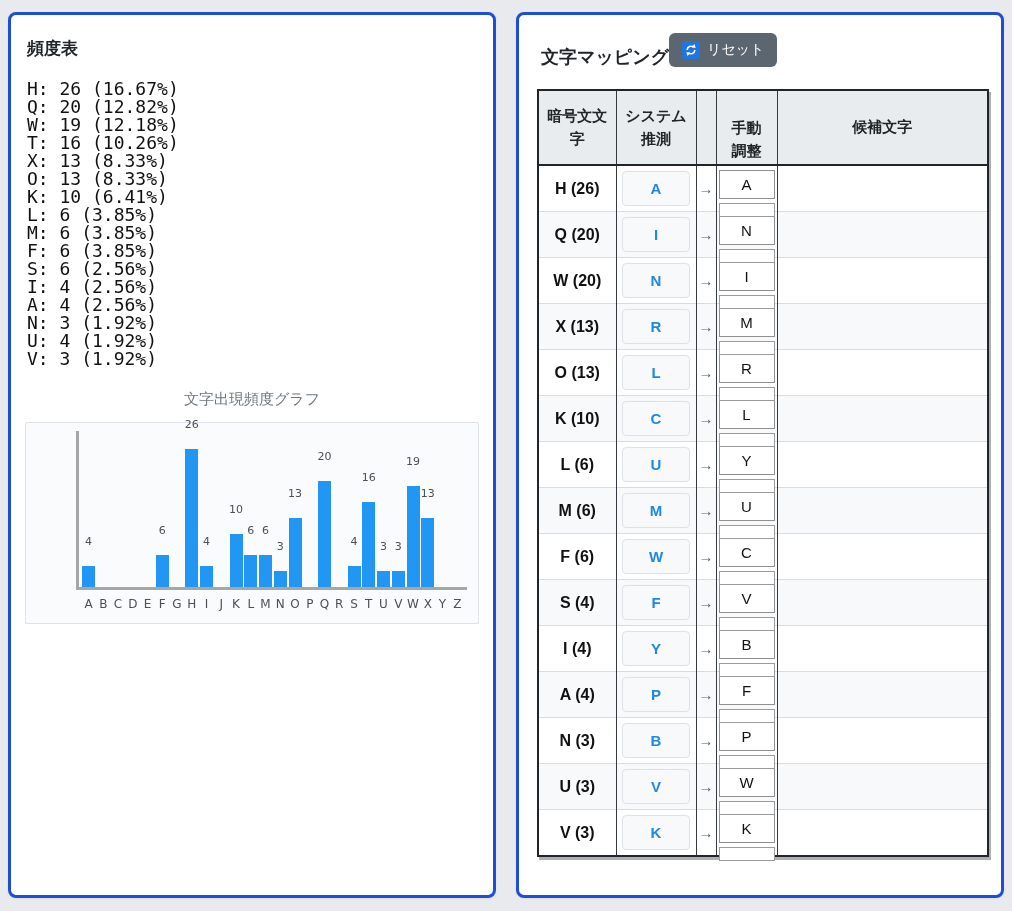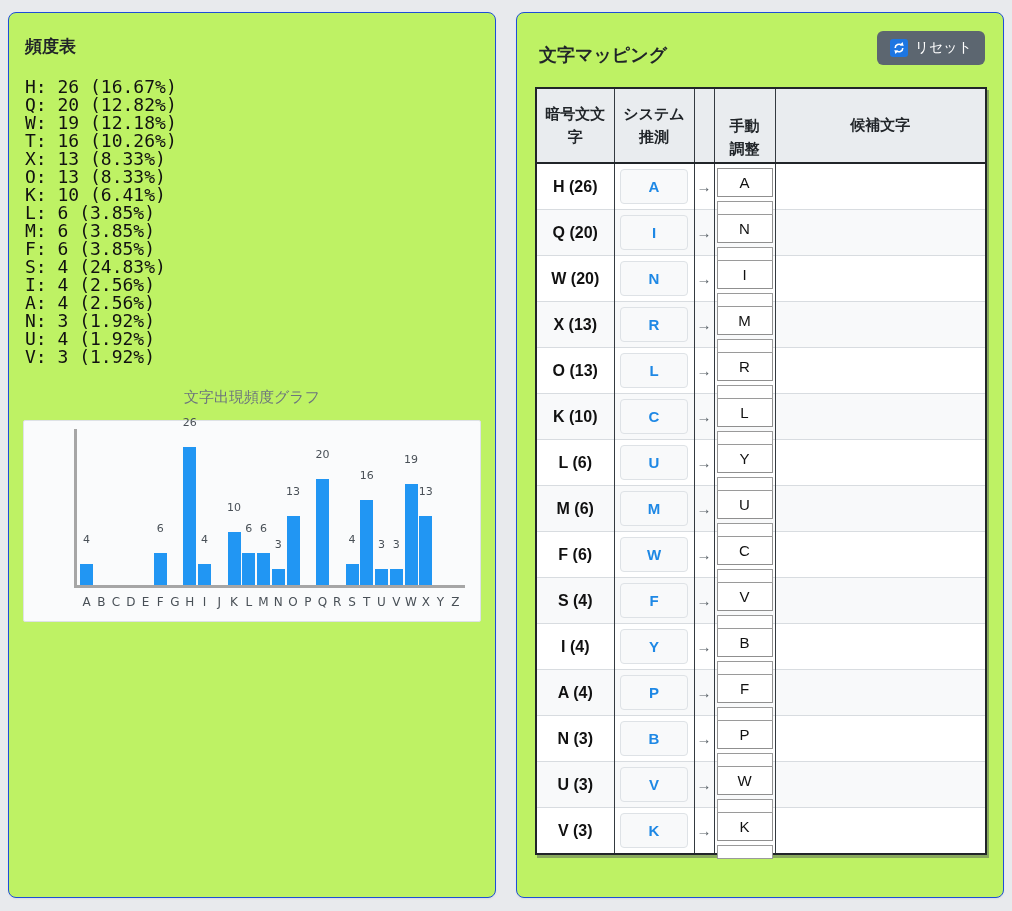--- a/index.html
+++ b/index.html
@@ -3,21 +3,21 @@
 <meta charset="utf-8">
 <style>
   html,body{margin:0;padding:0;}
   body{
     width:1012px;height:911px;position:relative;
     background:#e8eaed;
     font-family:"Liberation Sans",sans-serif;
     color:#212529;
   }
   .card{
-    position:absolute;background:#bef264;border:1px solid #1d4ed8;border-radius:8px;
+    position:absolute;background:#ffffff;border:3px solid #1d4ed8;border-radius:8px;
     box-shadow:0 1px 2px rgba(0,0,0,0.06);box-sizing:border-box;
   }
   #card-left{left:8px;top:12px;width:488px;height:886px;padding:14px;}
   #card-right{left:516px;top:12px;width:488px;height:886px;padding:16px 18px;}
 
   
   .freq-title{font-size:17px;font-weight:bold;margin:8px 0 20px 2px;}
   #freq-list{font-family:"DejaVu Sans Mono",monospace;font-size:18px;line-height:18px;color:#111;margin-left:2px;}
   .chart-title{text-align:center;color:#6c757d;font-size:15px;margin-top:22px;}
   .chart-box{margin-top:13px;height:200px;border:1px solid #dee2e6;background:#fafbfc;position:relative;border-radius:2px;}
@@ -26,21 +26,21 @@
     border-left:3px solid #a6a6a6;border-bottom:3px solid #a6a6a6;
     display:flex;align-items:flex-end;justify-content:space-between;padding:0 3px;
   }
   .slot{width:13px;display:flex;flex-direction:column;align-items:center;justify-content:flex-end;}
   .bar-value{font-size:11px;color:#495057;margin-bottom:18px;font-family:"DejaVu Sans",sans-serif;}
   .bar{width:13px;background:#2196f3;}
   .letters{position:absolute;left:53px;top:174px;width:382px;display:flex;justify-content:space-between;padding:0 3px;}
   .letter{width:13px;text-align:center;font-size:12px;color:#495057;font-family:"DejaVu Sans",sans-serif;}
 
   
-  .right-header{display:flex;justify-content:space-between;align-items:flex-start;}
+  .right-header{display:flex;align-items:flex-start;}
   .map-title{font-size:18px;font-weight:bold;margin:14px 0 0 4px;}
   .reset-btn{
     display:flex;align-items:center;gap:7px;background:#5c6670;color:#fff;border:none;
     border-radius:6px;padding:8px 13px;font-size:14px;cursor:pointer;margin-top:2px;
     font-family:"Liberation Sans",sans-serif;
   }
   .reset-btn svg{display:block;}
 
   table.mapping{
     margin-top:20px;width:452px;border-collapse:collapse;border:2px solid #212529;
@@ -88,21 +88,21 @@
       <div class="freq-line">H: 26 (16.67%)</div>
       <div class="freq-line">Q: 20 (12.82%)</div>
       <div class="freq-line">W: 19 (12.18%)</div>
       <div class="freq-line">T: 16 (10.26%)</div>
       <div class="freq-line">X: 13 (8.33%)</div>
       <div class="freq-line">O: 13 (8.33%)</div>
       <div class="freq-line">K: 10 (6.41%)</div>
       <div class="freq-line">L: 6 (3.85%)</div>
       <div class="freq-line">M: 6 (3.85%)</div>
       <div class="freq-line">F: 6 (3.85%)</div>
-      <div class="freq-line">S: 4 (24.83%)</div>
+      <div class="freq-line">S: 6 (2.56%)</div>
       <div class="freq-line">I: 4 (2.56%)</div>
       <div class="freq-line">A: 4 (2.56%)</div>
       <div class="freq-line">N: 3 (1.92%)</div>
       <div class="freq-line">U: 4 (1.92%)</div>
       <div class="freq-line">V: 3 (1.92%)</div>
     </div>
   <div class="chart-title">文字出現頻度グラフ</div>
   <div class="chart-box">
     <div class="plot" id="bars">
         <div class="slot">

